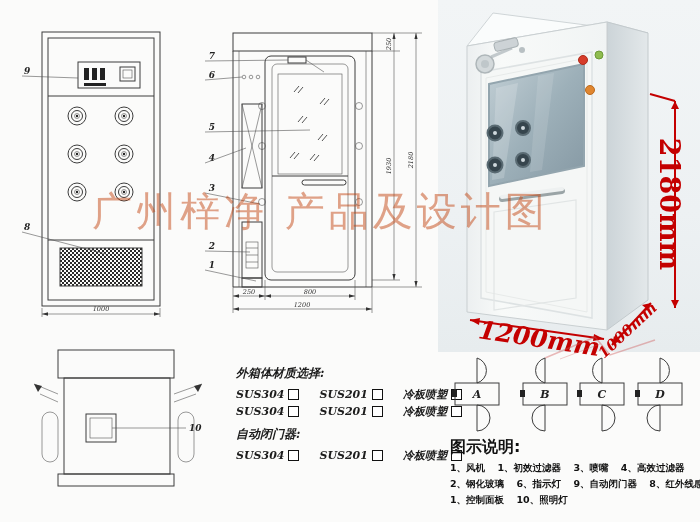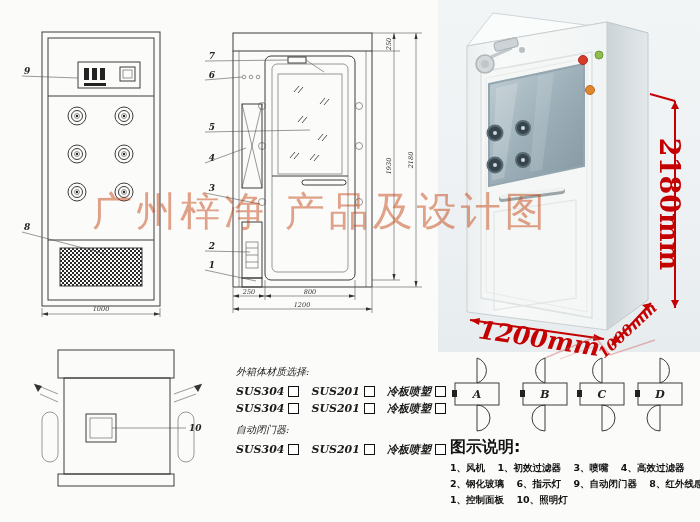--- a/index.html
+++ b/index.html
@@ -12,23 +12,23 @@
   .drw{stroke:#3c3c3c;fill:none;stroke-width:1;}
   .drw-thin{stroke:#555;fill:none;stroke-width:.6;}
   .num{font-family:"DejaVu Serif",serif;font-style:italic;font-weight:bold;font-size:9px;fill:#222;}
   .dimtxt{font-family:"DejaVu Serif",serif;font-style:italic;font-size:6.5px;fill:#333;}
 
   .wm{position:absolute;left:92px;top:184px;font-family:"DejaVu Serif",serif;
     font-size:40px;color:#c2410c;opacity:.48;letter-spacing:4px;white-space:nowrap;
     pointer-events:none;z-index:30;}
 
   .materials{position:absolute;left:236px;top:358px;width:206px;color:#1c1c1c;}
-  .mat-title{font-style:italic;font-weight:normal;font-size:10px;margin:7px 0 5px 0;
+  .mat-title{font-style:italic;font-weight:bold;font-size:12px;margin:7px 0 5px 0;
     font-family:"DejaVu Serif",serif;}
-  .mat-row{display:flex;align-items:center;gap:12px;font-family:"DejaVu Serif",serif;
+  .mat-row{display:flex;align-items:center;gap:20px;font-family:"DejaVu Serif",serif;
     font-style:italic;font-weight:bold;font-size:11px;margin-bottom:2px;white-space:nowrap;}
   .mat-opt{display:flex;align-items:center;}
   .cb{display:inline-block;width:9px;height:9px;border:1.6px solid #111;margin-left:4px;background:#fff;}
 
   .doors{position:absolute;left:0;top:0;}
   .door-letter{font-family:"DejaVu Serif",serif;font-style:italic;font-weight:bold;font-size:11px;fill:#222;}
 
   .legend{position:absolute;left:450px;top:433px;width:248px;font-size:9.5px;
     font-weight:bold;color:#111;line-height:1.7;}
   .legend .lg-title{font-size:16px;}

